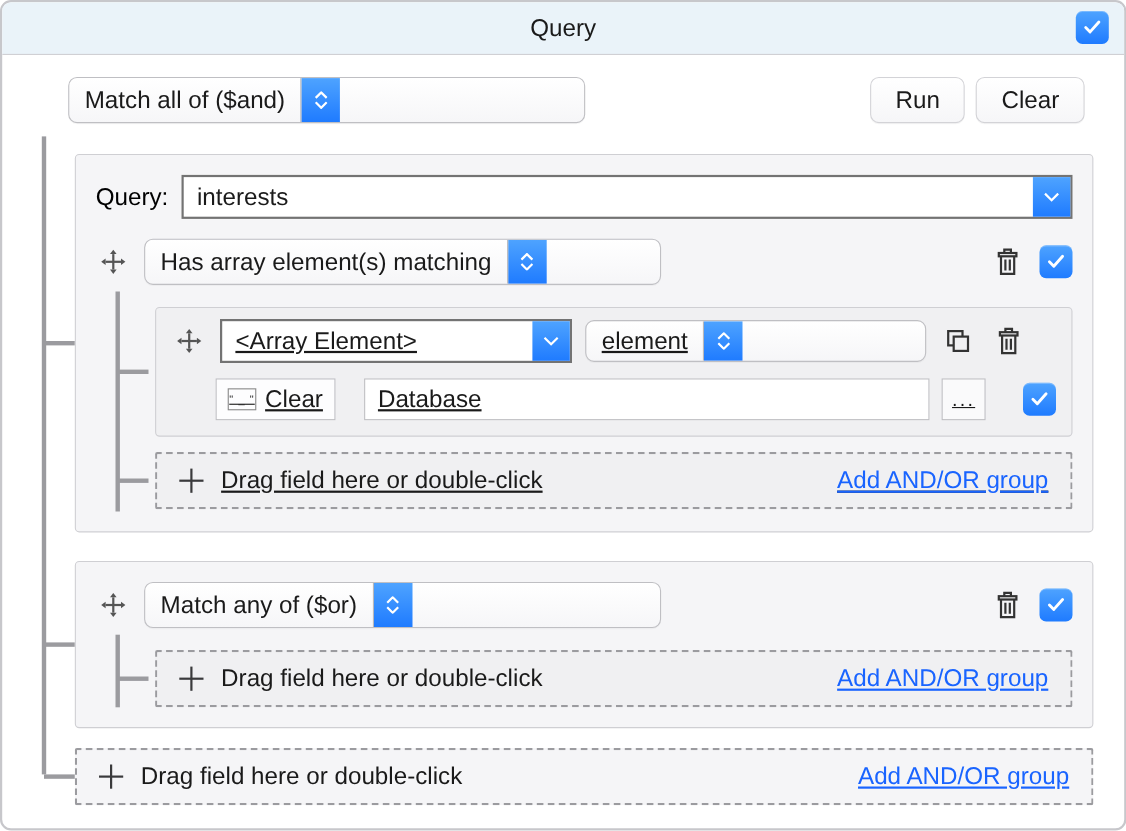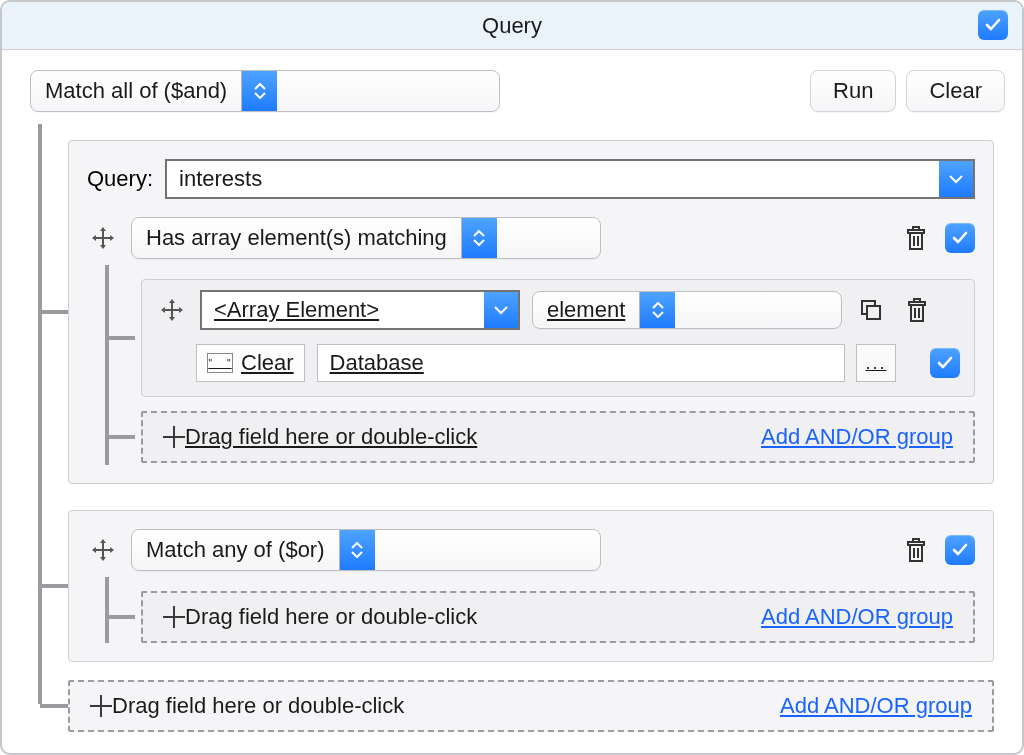--- a/index.html
+++ b/index.html
@@ -31,22 +31,23 @@
   .titlebar .chk {
     position: absolute;
     right: 14px;
     top: 8px;
   }
 
   
   .toolbar {
     display: flex;
     align-items: flex-start;
-    padding: 20px 17px 12px 28px;
+    padding: 20px 36px 12px 28px;
     gap: 10px;
+    margin-left: 32px;
   }
   .spacer { flex: 1; }
 
   
   .popup {
     display: inline-flex;
     align-items: center;
     height: 42px;
     border: 1px solid #bfbfc3;
     border-radius: 8px;
@@ -235,40 +236,41 @@
   }
 
   
   .textin {
     height: 38px;
     border: 1px solid #bfbfc3;
     background: #fff;
     padding: 0 12px;
     display: flex; align-items: center;
     flex: 1;
+    margin-left: 14px;
   }
   .dotsbtn {
     height: 38px; width: 40px;
     border: 1px solid #bfbfc3;
     background: #fafafb;
     display: flex; align-items: center; justify-content: center;
     font-size: 18px;
     letter-spacing: 2px;
     margin-left: -1px;
   }
 
   
   .dropzone {
     border: 2px dashed #9b9b9f;
     border-radius: 2px;
     height: 52px;
     display: flex;
     align-items: center;
     padding: 0 20px;
-    gap: 0;
+    gap: 16px;
     background: #f5f5f7;
     text-align: right;
   }
   .dropzone.inside { background: #f0f0f2; }
   .dropzone .plus {
     width: 22px; height: 22px; position: relative;
     flex: 0 0 22px;
   }
   .dropzone .plus::before, .dropzone .plus::after {
     content: ""; position: absolute; background: #3a3a3c;

